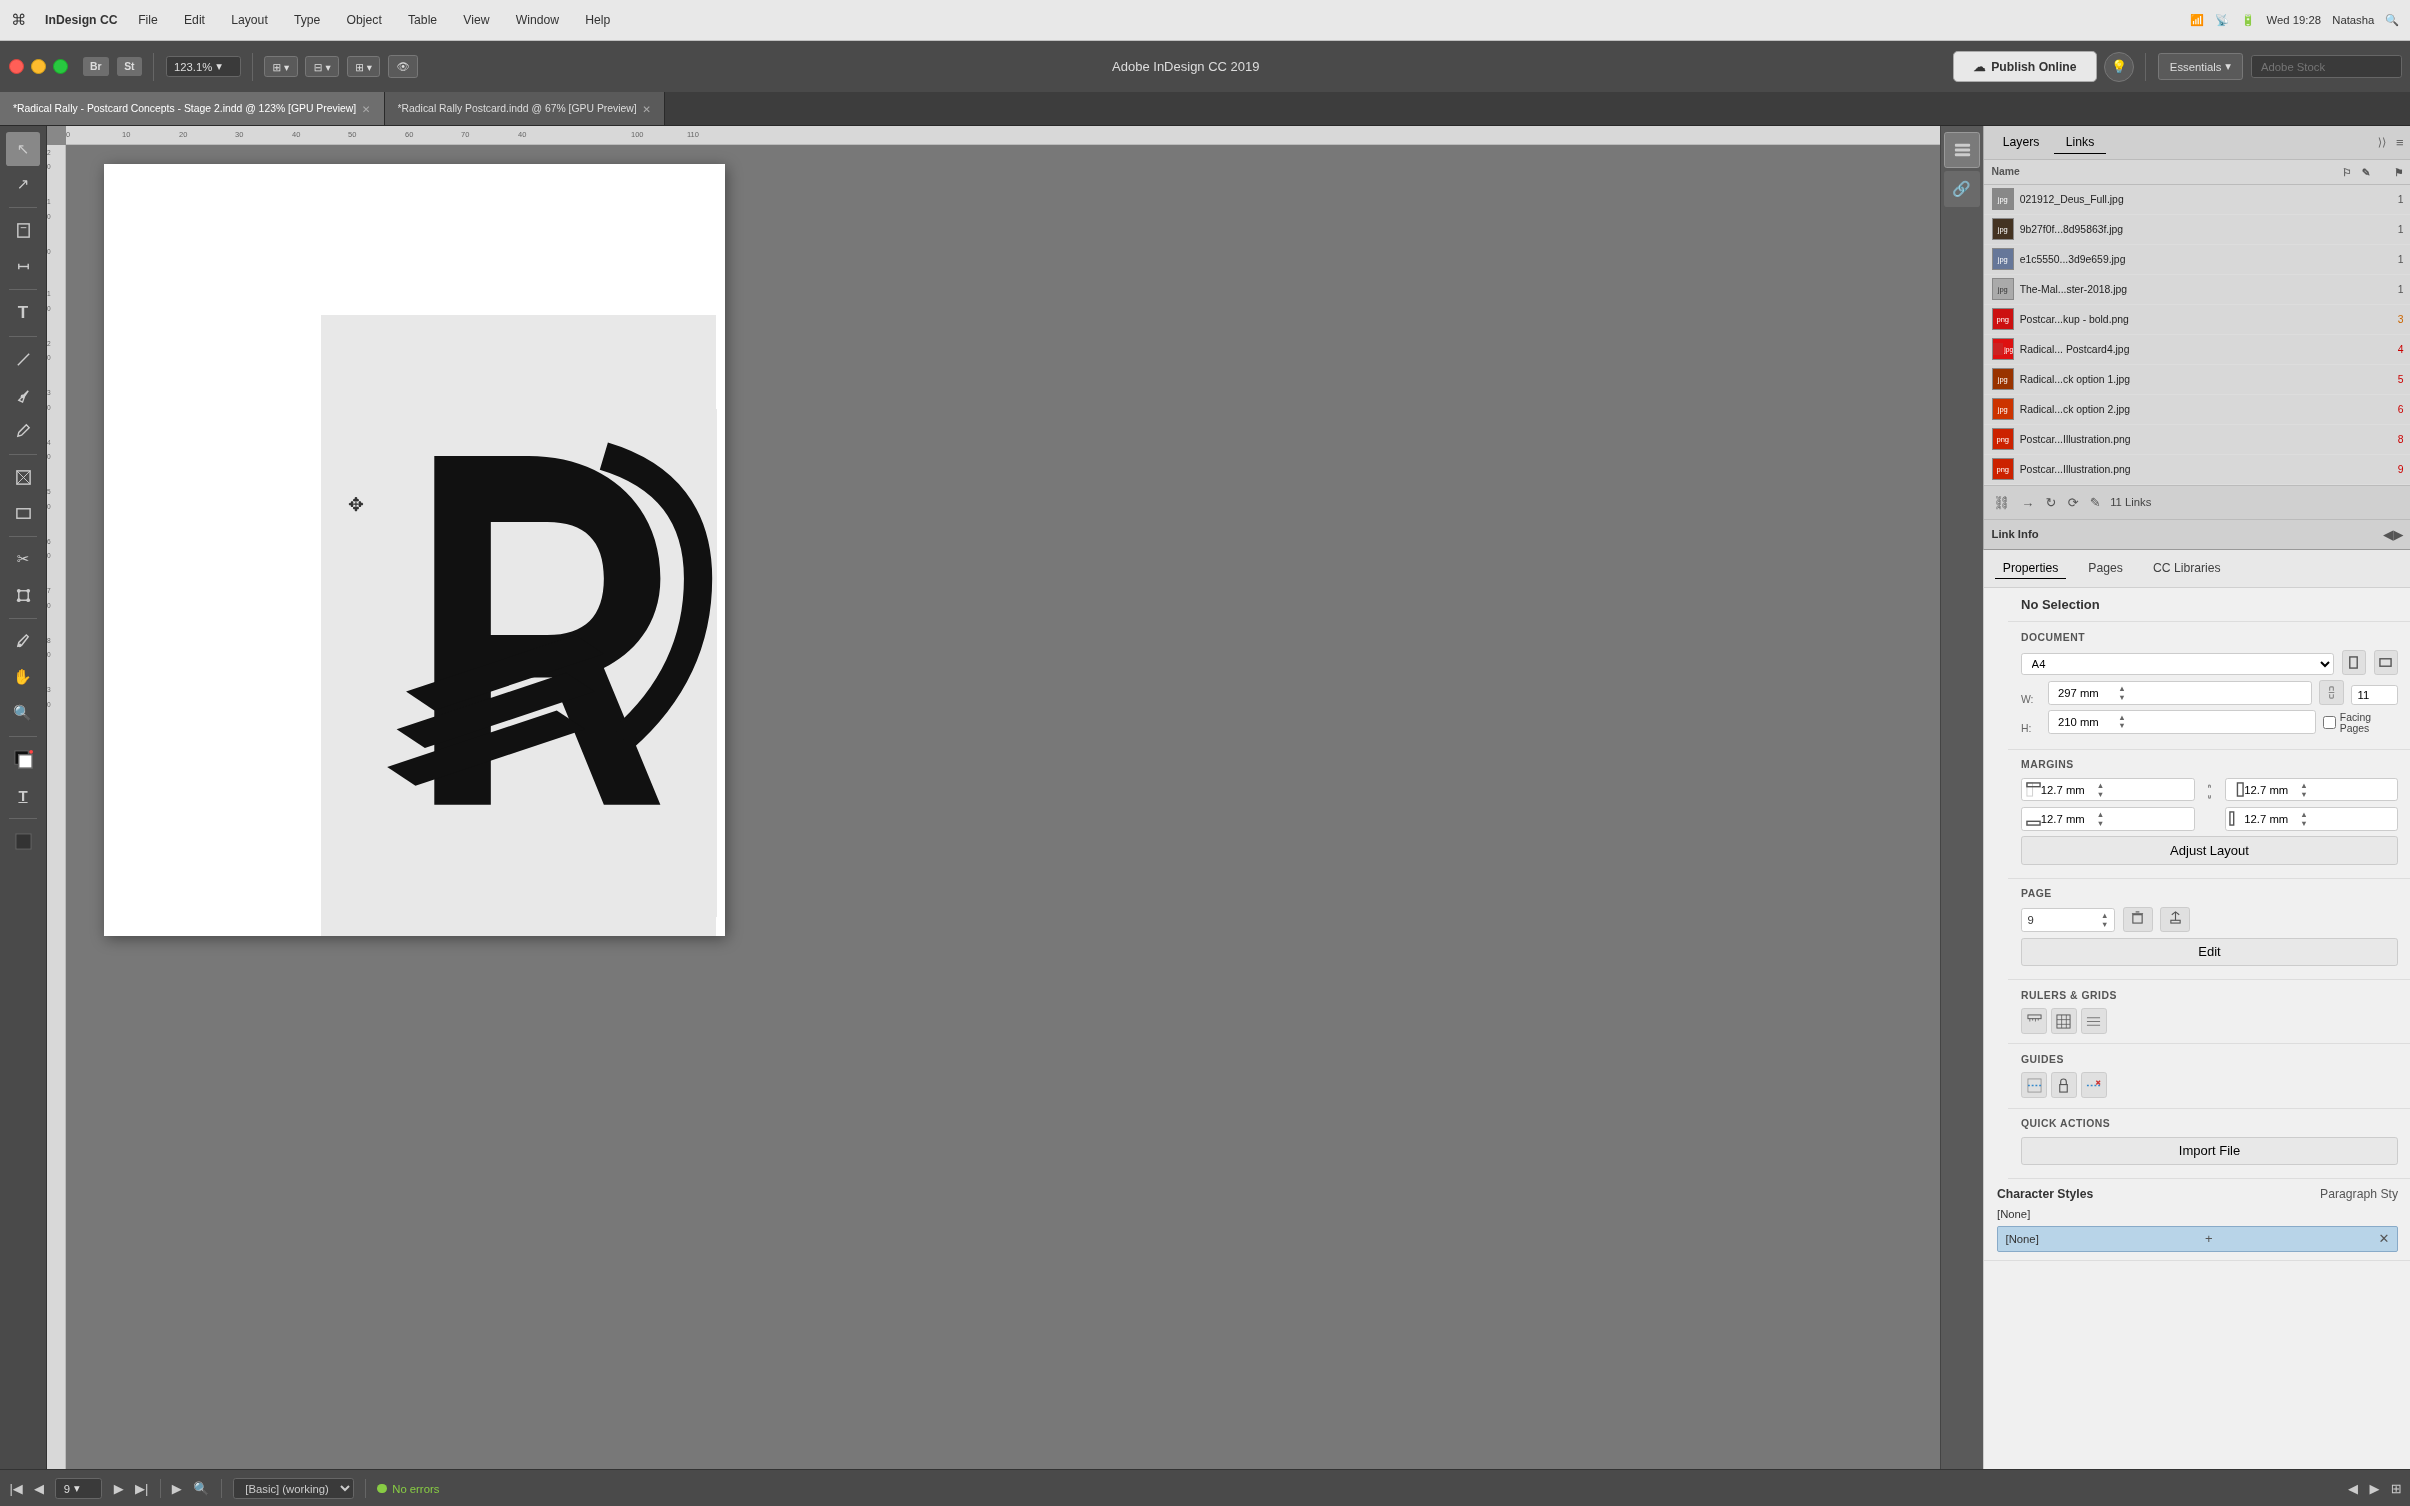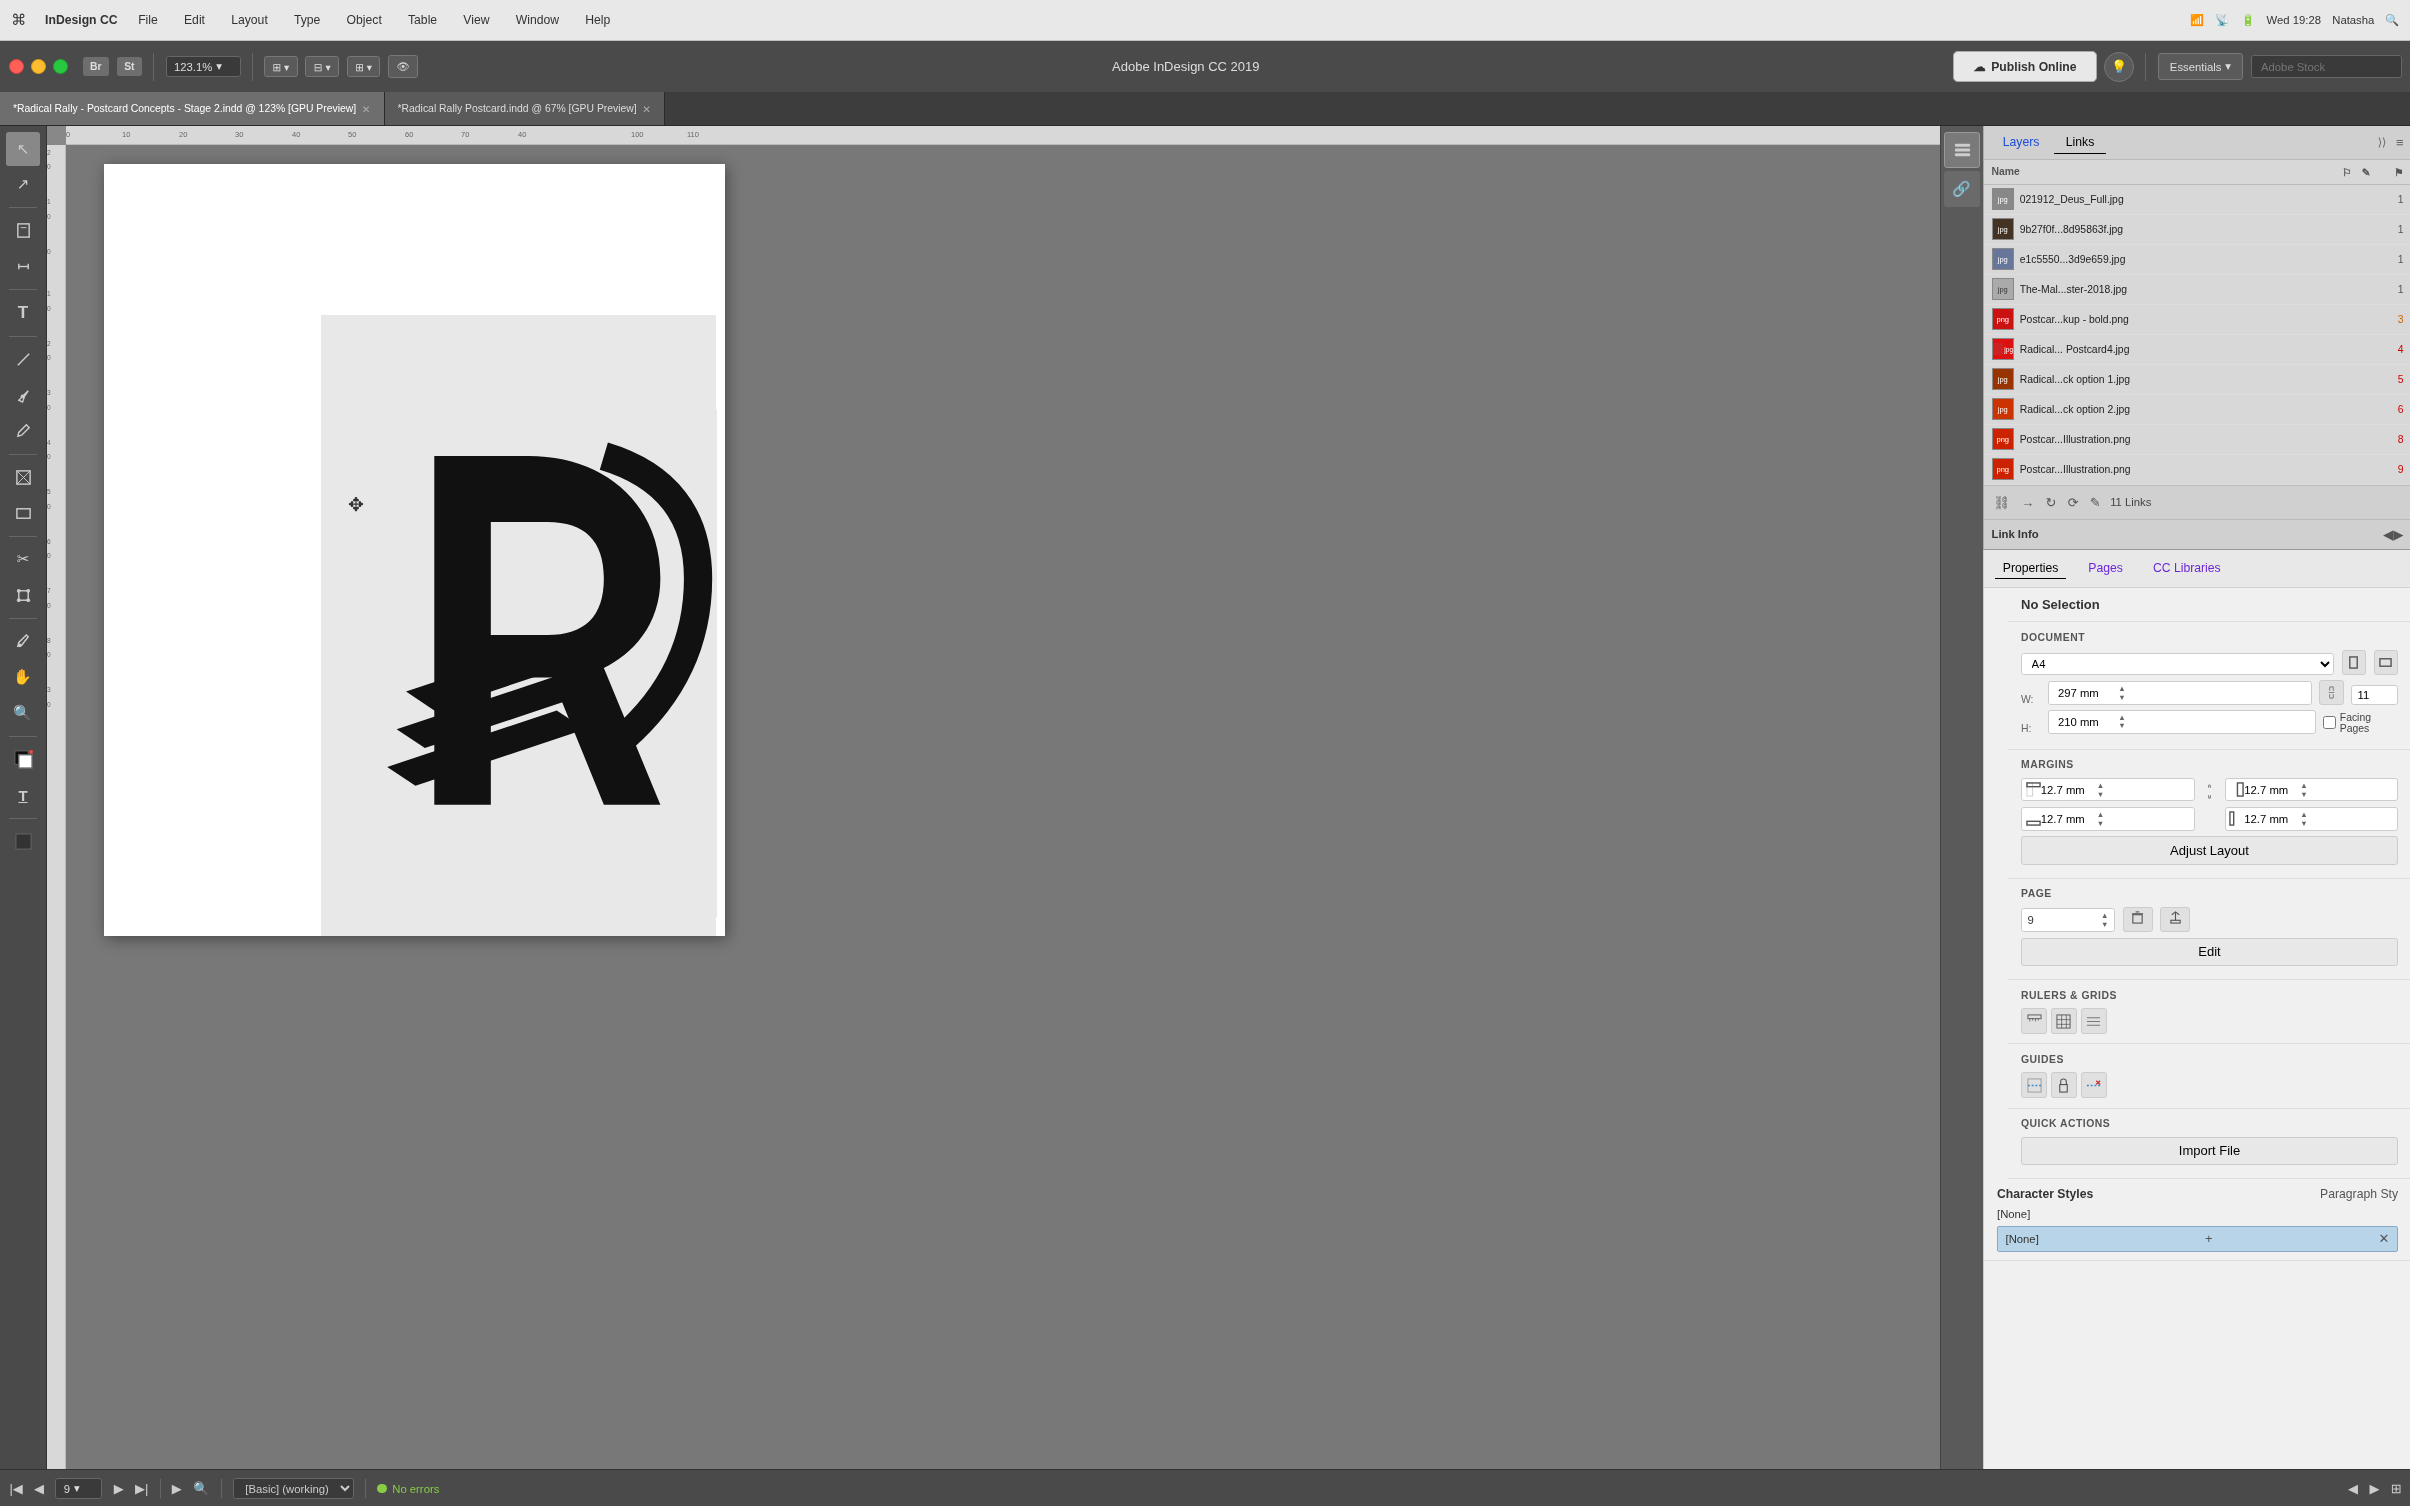--- a/index.html
+++ b/index.html
@@ -51,21 +51,21 @@
     #ruler-v { position: absolute; top: 19px; left: 0; width: 19px; bottom: 0; background: #d8d8d8; border-right: 0.9px solid #bbb; }
     .ruler-mark { position: absolute; font-size: 7.5px; color: #666; }
     #canvas-content { position: absolute; top: 19px; left: 19px; right: 0; bottom: 0; background: #787878; overflow: hidden; }
 
     
     #right-area { display: flex; flex-direction: column; width: 414px; }
 
     
     #links-panel { background: #c8c8c8; border-left: 0.9px solid #aaa; border-bottom: 1.9px solid #999; }
     .panel-header { display: flex; align-items: center; height: 34px; background: #d0d0d0; border-bottom: 0.9px solid #bbb; padding: 0 7.5px; gap: 3.8px; }
-    .panel-tab { padding: 3.8px 11.3px; font-size: 12.2px; font-weight: 500; cursor: pointer; color: #1d4ed8; border-bottom: 1.9px solid transparent; }
+    .panel-tab { padding: 3.8px 11.3px; font-size: 12.2px; font-weight: 500; cursor: pointer; color: #000000; border-bottom: 1.9px solid transparent; }
     .panel-tab.active { color: #000; border-bottom: 1.9px solid #000; }
     .panel-expand { cursor: pointer; color: #666; font-size: 11.3px; margin-left: auto; }
     .panel-menu { cursor: pointer; color: #666; font-size: 13px; margin-left: 5.6px; }
 
     .links-table-header { display: flex; align-items: center; height: 24.5px; background: #d8d8d8; border-bottom: 0.9px solid #bbb; padding: 0 7.5px; font-size: 10.4px; font-weight: 600; color: #555; }
     .links-table-header .col-name { flex: 1; }
     .links-table-header .col-num { width: 28px; text-align: right; }
 
     .link-row { display: flex; align-items: center; height: 30px; padding: 0 7.5px; border-bottom: 0.9px solid #ddd; background: #d8d8d8; gap: 5.6px; }
     .link-thumb { width: 22.6px; height: 22.6px; background: #aaa; border: 0.9px solid #888; display: flex; align-items: center; justify-content: center; overflow: hidden; flex-shrink: 0; }
@@ -74,21 +74,21 @@
     .link-num.warning { color: #cc6600; }
     .link-num.error { color: #cc0000; }
 
     .links-footer { display: flex; align-items: center; height: 34px; background: #d0d0d0; border-top: 0.9px solid #bbb; padding: 0 7.5px; gap: 7.5px; }
     .links-footer-text { font-size: 11.3px; color: #444; flex: 1; }
     .links-action-btn { background: none; border: none; cursor: pointer; color: #555; font-size: 13px; padding: 1.9px; }
 
     
     #properties-panel { flex: 1; background: #f0f0f0; border-left: 0.9px solid #ccc; overflow-y: auto; }
     .props-header { display: flex; align-items: center; height: 38px; background: #e8e8e8; border-bottom: 0.9px solid #d0d0d0; padding: 0 11.3px; gap: 15px; }
-    .props-tab { font-size: 12.2px; font-weight: 500; color: #6d28d9; cursor: pointer; padding: 3.8px 7.5px; }
+    .props-tab { font-size: 12.2px; font-weight: 500; color: #404040; cursor: pointer; padding: 3.8px 7.5px; }
     .props-tab.active { color: #000; border-bottom: 1.9px solid #000; }
 
     .props-section { padding: 9.4px 13px; border-bottom: 0.9px solid #ddd; margin-left: 24px; }
     .props-section-title { font-size: 10.4px; font-weight: 600; color: #555; margin-bottom: 7.5px; text-transform: uppercase; letter-spacing: 0.5px; }
     .props-row { display: flex; align-items: flex-end; gap: 7.5px; margin-bottom: 5.6px; }
     .props-label { font-size: 10.4px; color: #666; width: 19px; }
     .props-input { background: white; border: 0.9px solid #ccc; border-radius: 2.8px; padding: 2.8px 5.6px; font-size: 11.3px; width: 85px; }
     .props-select { background: white; border: 0.9px solid #ccc; border-radius: 2.8px; padding: 2.8px 5.6px; font-size: 11.3px; flex: 1; }
     .props-icon-btn { background: #e0e0e0; border: 0.9px solid #ccc; border-radius: 2.8px; width: 24.5px; height: 24.5px; display: flex; align-items: center; justify-content: center; cursor: pointer; font-size: 11.3px; }
     

